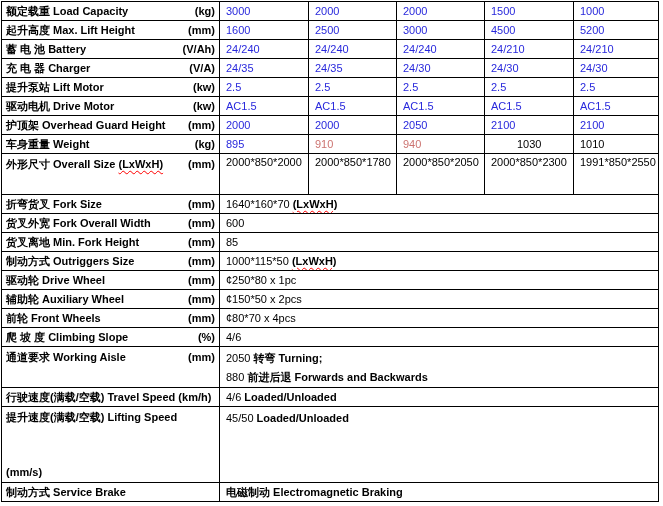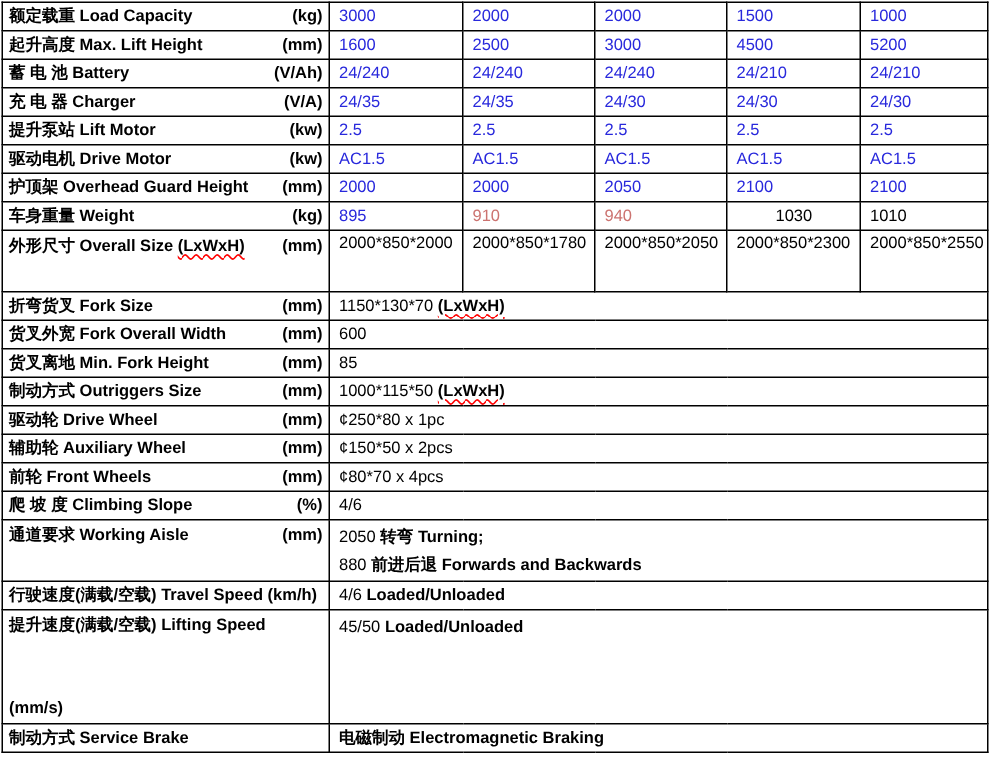--- a/index.html
+++ b/index.html
@@ -163,31 +163,31 @@
         <td class="label-cell">
           <div class="lab-line">
             <span><span class="lab">外形尺寸 Overall Size </span><span class="lab wavy">(LxWxH)</span></span>
             <span class="unit">(mm)</span>
           </div>
         </td>
         <td class="val-cell" style="color: rgb(0, 0, 0);">2000*850*2000</td>
         <td class="val-cell" style="color: rgb(0, 0, 0);">2000*850*1780</td>
         <td class="val-cell" style="color: rgb(0, 0, 0);">2000*850*2050</td>
         <td class="val-cell" style="color: rgb(0, 0, 0);">2000*850*2300</td>
-        <td class="val-cell" style="color: rgb(0, 0, 0);">2000*850*2550</td>
+        <td class="val-cell" style="color: rgb(0, 0, 0);">1991*850*2550</td>
       </tr>
       <tr>
         <td class="label-cell">
           <div class="lab-line">
             <span><span class="lab">折弯货叉 Fork Size</span></span>
             <span class="unit">(mm)</span>
           </div>
         </td>
         <td colspan="5" class="val-cell">
-          <div class="val-line"><span>1150*130*70 </span><span class="b wavy">(LxWxH)</span></div>
+          <div class="val-line"><span>1640*160*70 </span><span class="b wavy">(LxWxH)</span></div>
         </td>
       </tr>
       <tr>
         <td class="label-cell">
           <div class="lab-line">
             <span><span class="lab">货叉外宽 Fork Overall Width</span></span>
             <span class="unit">(mm)</span>
           </div>
         </td>
         <td colspan="5" class="val-cell">

